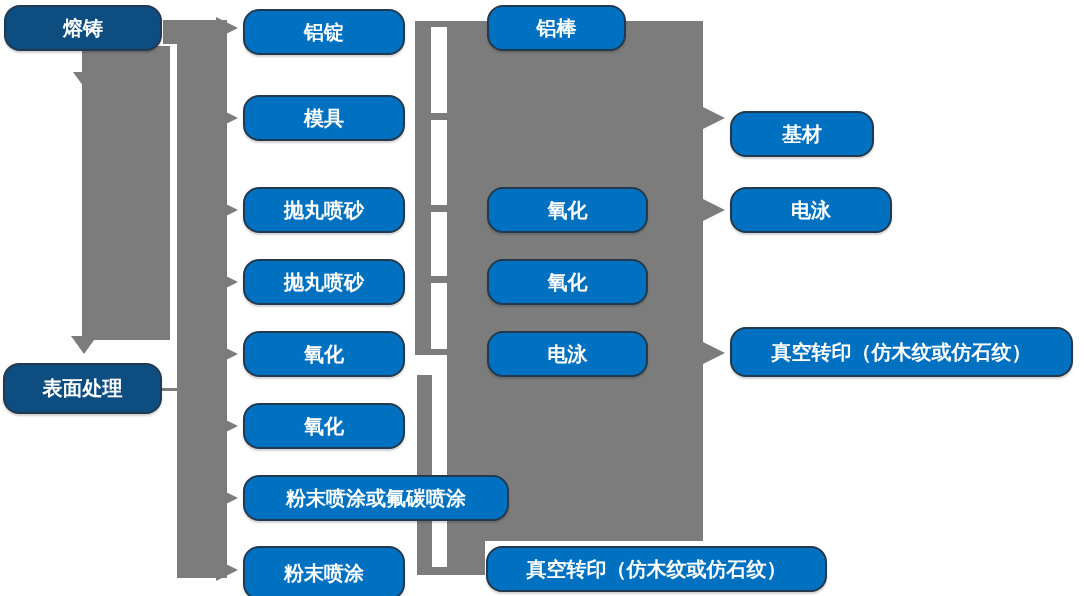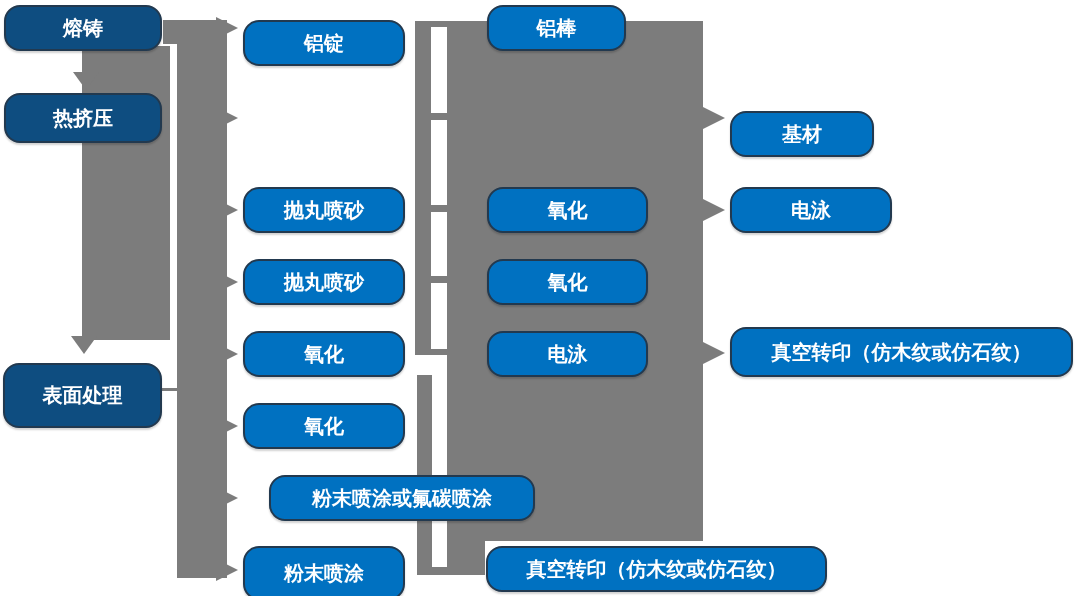--- a/index.html
+++ b/index.html
@@ -66,28 +66,28 @@
     <div class="arrow right" style="left: 216px; top: 343px;"></div>
     <div class="arrow right" style="left: 216px; top: 415px;"></div>
     <div class="arrow right" style="left: 216px; top: 487px;"></div>
     <div class="arrow right" style="left: 216px; top: 559px;"></div>
     <div class="arrow down" style="left: 73px; top: 72px;"></div>
     <div class="arrow down" style="left: 71px; top: 336px;"></div>
     <div class="arrow right" style="left: 703px; top: 107px;"></div>
     <div class="arrow right" style="left: 703px; top: 199px;"></div>
     <div class="arrow right" style="left: 703px; top: 342px;"></div>
     <div class="node dark" style="left: 4px; top: 5px; width: 158px; height: 46px;">熔铸</div>
-    <div class="node dark" style="left: 4px; top: 93px; width: 158px; height: 50px;">热挤压</div>
-    <div class="node dark" style="left: 3px; top: 363px; width: 159px; height: 65px;">表面处理</div>
-    <div class="node blue" style="left: 243px; top: 20px; width: 162px; height: 46px;">铝锭</div>
+    <div class="node dark" style="left: 3px; top: 363px; width: 159px; height: 51px;">表面处理</div>
+    <div class="node blue" style="left: 243px; top: 9px; width: 162px; height: 46px;">铝锭</div>
+    <div class="node blue" style="left: 243px; top: 95px; width: 162px; height: 46px;">模具</div>
     <div class="node blue" style="left: 243px; top: 187px; width: 162px; height: 46px;">抛丸喷砂</div>
     <div class="node blue" style="left: 243px; top: 259px; width: 162px; height: 46px;">抛丸喷砂</div>
     <div class="node blue" style="left: 243px; top: 331px; width: 162px; height: 46px;">氧化</div>
     <div class="node blue" style="left: 243px; top: 403px; width: 162px; height: 46px;">氧化</div>
-    <div class="node blue" style="left: 243px; top: 475px; width: 266px; height: 46px; margin-left: 26px;">粉末喷涂或氟碳喷涂</div>
+    <div class="node blue" style="left: 243px; top: 475px; width: 266px; height: 46px;">粉末喷涂或氟碳喷涂</div>
     <div class="node blue" style="left: 243px; top: 546px; width: 162px; height: 54px;">粉末喷涂</div>
     <div class="node blue" style="left: 487px; top: 5px; width: 139px; height: 46px;">铝棒</div>
     <div class="node blue" style="left: 487px; top: 187px; width: 161px; height: 46px;">氧化</div>
     <div class="node blue" style="left: 487px; top: 259px; width: 161px; height: 46px;">氧化</div>
     <div class="node blue" style="left: 487px; top: 331px; width: 161px; height: 46px;">电泳</div>
     <div class="node blue" style="left: 486px; top: 546px; width: 341px; height: 46px;">真空转印（仿木纹或仿石纹）</div>
     <div class="node blue" style="left: 730px; top: 111px; width: 144px; height: 46px; text-align: right;">基材</div>
     <div class="node blue" style="left: 730px; top: 187px; width: 162px; height: 46px;">电泳</div>
     <div class="node blue" style="left: 730px; top: 327px; width: 343px; height: 50px;">真空转印（仿木纹或仿石纹）</div>
   </div>

